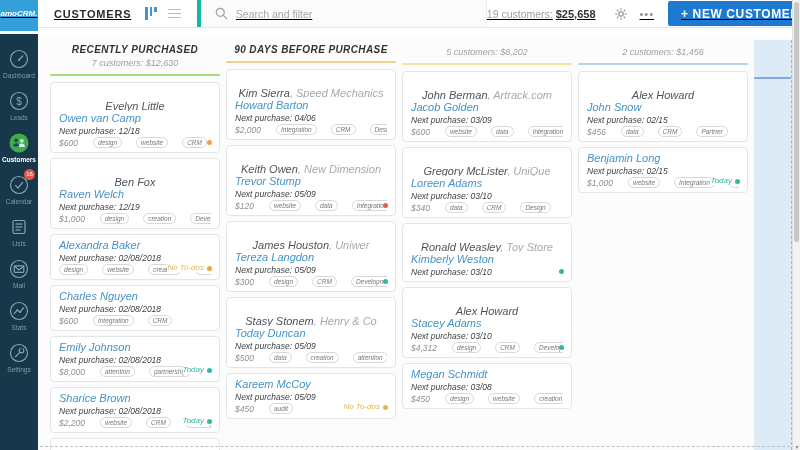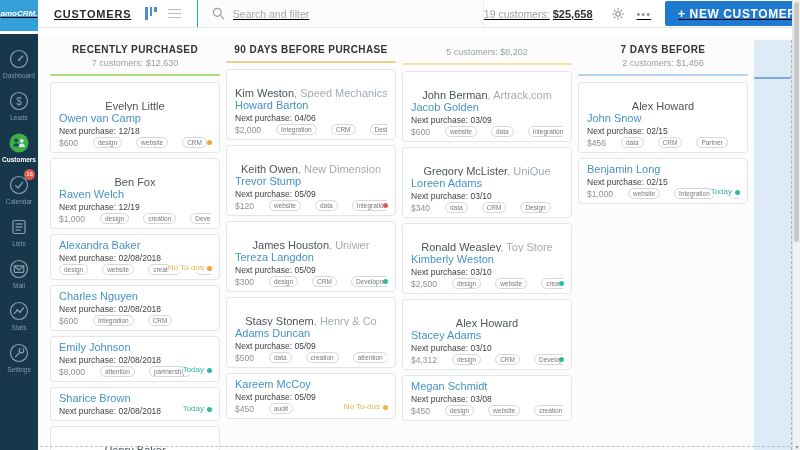--- a/index.html
+++ b/index.html
@@ -12,21 +12,21 @@
   .logo { width:38px; height:34px; background:#359fd9; color:#fff; font-style:italic; font-weight:bold;
           font-size:8px; display:flex; align-items:center; justify-content:center; flex-shrink:0; }
   .h-title { font-size:11px; font-weight:bold; letter-spacing:.8px; color:#2b2b2b; margin-left:16px; }
   .viewicons { display:flex; align-items:center; gap:11px; margin-left:14px; }
   .pipe-ic { display:flex; align-items:flex-start; gap:2px; height:13px; cursor:pointer; }
   .pipe-ic i { display:block; width:2.5px; background:#4a90c9; }
   .pipe-ic i:nth-child(1){height:13px;} .pipe-ic i:nth-child(2){height:9px;} .pipe-ic i:nth-child(3){height:5px;}
   .burger { display:flex; flex-direction:column; gap:2.5px; cursor:pointer; }
   .burger i { display:block; width:13px; height:1.5px; background:#b6bfc4; }
   .search { margin-left:16px; align-self:stretch; width:350px; background:#fbfbfb;
-            border-left:1px solid #14b8a6; border-right:1px solid #ececec;
+            border-left:4px solid #14b8a6; border-right:1px solid #ececec;
             display:flex; align-items:center; padding-left:14px; gap:8px; }
   .search input { border:none; outline:none; background:transparent; font-size:10.5px; color:#444;
                   font-family:"Liberation Sans", sans-serif; width:250px; }
   .search input::placeholder { color:#a8a8a8; }
   .summary { margin-left:auto; font-size:10.5px; color:#9aa0a5; white-space:nowrap; }
   .summary b { color:#333; font-size:11px; margin-left:3px; }
   .gear-btn { margin-left:18px; cursor:pointer; display:flex; }
   .more-btn { margin-left:12px; color:#8d8d8d; font-size:11px; letter-spacing:1px; cursor:pointer; line-height:6px; }
   .new-btn { margin:0 24px 0 14px; height:25px; padding:0 13px; background:#1e7ad1; color:#fff;
              border:none; border-radius:2px; font-size:12px; font-weight:bold; letter-spacing:.6px;
@@ -40,21 +40,21 @@
   .s-icon { width:22px; height:22px; display:flex; align-items:center; justify-content:center; }
   .s-label { font-size:6.5px; color:#7e9cab; margin-top:2px; }
   .side-item.active .s-label { color:#fff; font-weight:bold; }
   .badge { position:absolute; top:1px; right:3px; min-width:11px; height:11px; border-radius:6px;
            background:#e2574a; color:#fff; font-size:6px; line-height:11px; text-align:center; padding:0 1px; }
   .chat-sq { position:absolute; left:0; bottom:0; width:38px; height:38px; background:#1d4a60;
              display:flex; align-items:center; justify-content:center; cursor:pointer; }
 
   
   .board { position:absolute; left:38px; top:34px; right:8px; bottom:0; background:#fcfcfc;
-           display:flex; padding:6px 0 0 12px; overflow:hidden; }
+           display:flex; padding:6px 0 0 12px; overflow:hidden;font-style:italic; }
   .board::after { content:""; position:absolute; left:2px; right:2px; bottom:3px;
                   border-top:1px dashed #b9c3cc; }
   .col { width:170px; margin-right:6px; flex-shrink:0; }
   .col-head { text-align:center; padding-top:4px; }
   .col-title { font-size:10px; font-weight:bold; color:#333; letter-spacing:.4px; }
   .col-sub { font-size:9px; color:#99a1a7; margin-top:3px; }
   .col-line { height:2px; margin-top:6px; border-radius:1px; }
   .cards { padding-top:6px; }
   .card { position:relative; background:#fff; border:1px solid #e3e6e8; border-radius:4px;
           padding:3px 8px 4px; margin-bottom:5px; cursor:pointer; }
@@ -286,38 +286,44 @@
             <span class="tag">partnership</span>
           </div>
           <div class="right">
             <span class="status" style="color: rgb(47, 184, 164);">Today</span>
             <span class="dot" style="background: rgb(47, 184, 164);"></span>
           </div>
         </div>
         <div class="card">
           <div class="cust">Sharice Brown</div>
           <div class="next">Next purchase: 02/08/2018</div>
+          <div class="meta">
+            <span class="price">$2,200</span>
+            <span class="tag">website</span>
+            <span class="tag">CRM</span>
+            <span class="tag">Development</span>
+          </div>
           <div class="right">
             <span class="status" style="color: rgb(47, 184, 164);">Today</span>
             <span class="dot" style="background: rgb(47, 184, 164);"></span>
           </div>
         </div>
         <div class="card">
           <div class="contact"><span class="c-name">Henry Baker</span></div>
         </div>
       </div>
     </div>
     <div class="col">
       <div class="col-head">
         <div class="col-title">90 DAYS BEFORE PURCHASE</div>
         <div class="col-line" style="background: rgb(244, 207, 139);"></div>
       </div>
       <div class="cards">
         <div class="card">
-          <div class="contact"><span class="c-name">Kim Weston</span><span class="company">Speed Mechanics</span></div>
+          <div class="contact"><span class="c-name">Kim Sierra</span><span class="company">Speed Mechanics</span></div>
           <div class="cust">Howard Barton</div>
           <div class="next">Next purchase: 04/06</div>
           <div class="meta">
             <span class="price">$2,000</span>
             <span class="tag">Integration</span>
             <span class="tag">CRM</span>
             <span class="tag">Design</span>
             <span class="tag">+2</span>
           </div>
         </div>
@@ -346,21 +352,21 @@
             <span class="tag">CRM</span>
             <span class="tag">Development</span>
             <span class="tag">attention</span>
           </div>
           <div class="right">
             <span class="dot" style="background: rgb(47, 184, 164);"></span>
           </div>
         </div>
         <div class="card">
           <div class="contact"><span class="c-name">Stasy Stonem</span><span class="company">Henry &amp; Co</span></div>
-          <div class="cust">Adams Duncan</div>
+          <div class="cust">Today Duncan</div>
           <div class="next">Next purchase: 05/09</div>
           <div class="meta">
             <span class="price">$500</span>
             <span class="tag">data</span>
             <span class="tag">creation</span>
             <span class="tag">attention</span>
             <span class="tag">+2</span>
           </div>
         </div>
         <div class="card">
@@ -404,27 +410,20 @@
             <span class="tag">data</span>
             <span class="tag">CRM</span>
             <span class="tag">Design</span>
             <span class="tag">Development</span>
           </div>
         </div>
         <div class="card">
           <div class="contact"><span class="c-name">Ronald Weasley</span><span class="company">Toy Store</span></div>
           <div class="cust">Kimberly Weston</div>
           <div class="next">Next purchase: 03/10</div>
-          <div class="meta">
-            <span class="price">$2,500</span>
-            <span class="tag">design</span>
-            <span class="tag">website</span>
-            <span class="tag">creation</span>
-            <span class="tag">+1</span>
-          </div>
           <div class="right">
             <span class="dot" style="background: rgb(47, 184, 164);"></span>
           </div>
         </div>
         <div class="card">
           <div class="contact"><span class="c-name">Alex Howard</span></div>
           <div class="cust">Stacey Adams</div>
           <div class="next">Next purchase: 03/10</div>
           <div class="meta">
             <span class="price">$4,312</span>
@@ -445,21 +444,20 @@
             <span class="tag">design</span>
             <span class="tag">website</span>
             <span class="tag">creation</span>
             <span class="tag">attention</span>
           </div>
         </div>
       </div>
     </div>
     <div class="col">
       <div class="col-head">
-        <div class="col-title">7 DAYS BEFORE</div>
         <div class="col-sub">2 customers: $1,456</div>
         <div class="col-line" style="background: rgb(181, 212, 240);"></div>
       </div>
       <div class="cards">
         <div class="card">
           <div class="contact"><span class="c-name">Alex Howard</span></div>
           <div class="cust">John Snow</div>
           <div class="next">Next purchase: 02/15</div>
           <div class="meta">
             <span class="price">$456</span>

